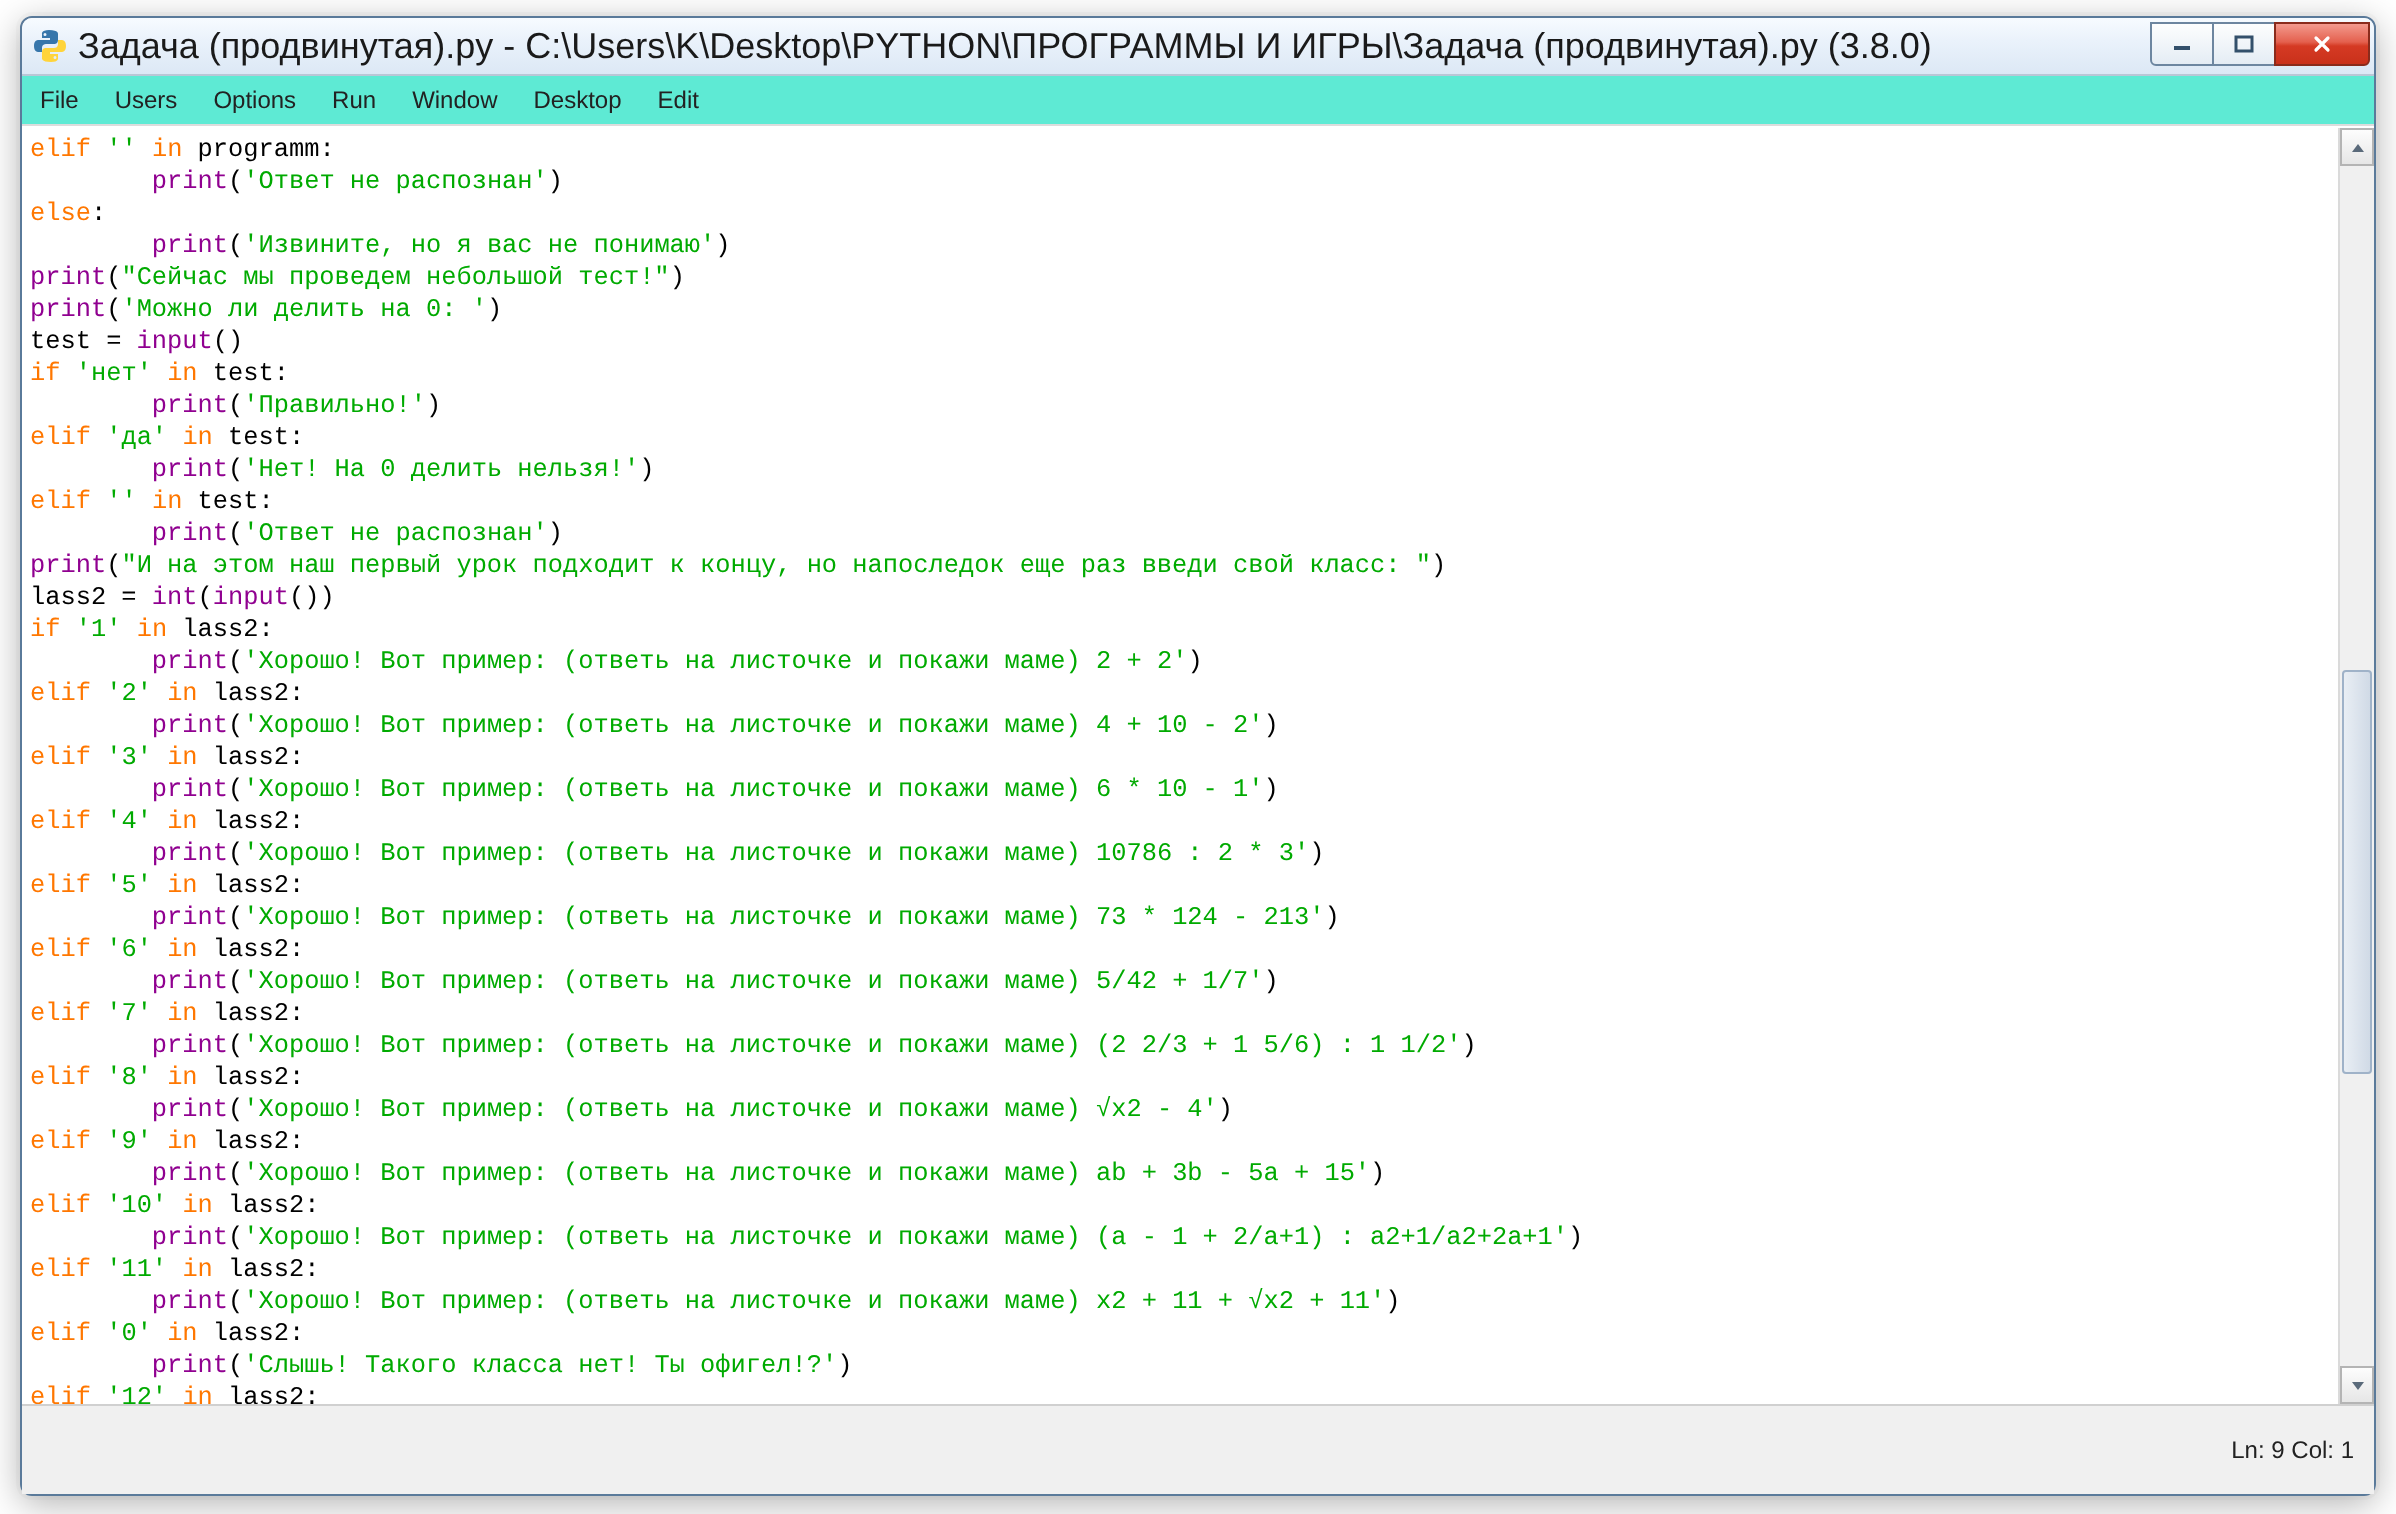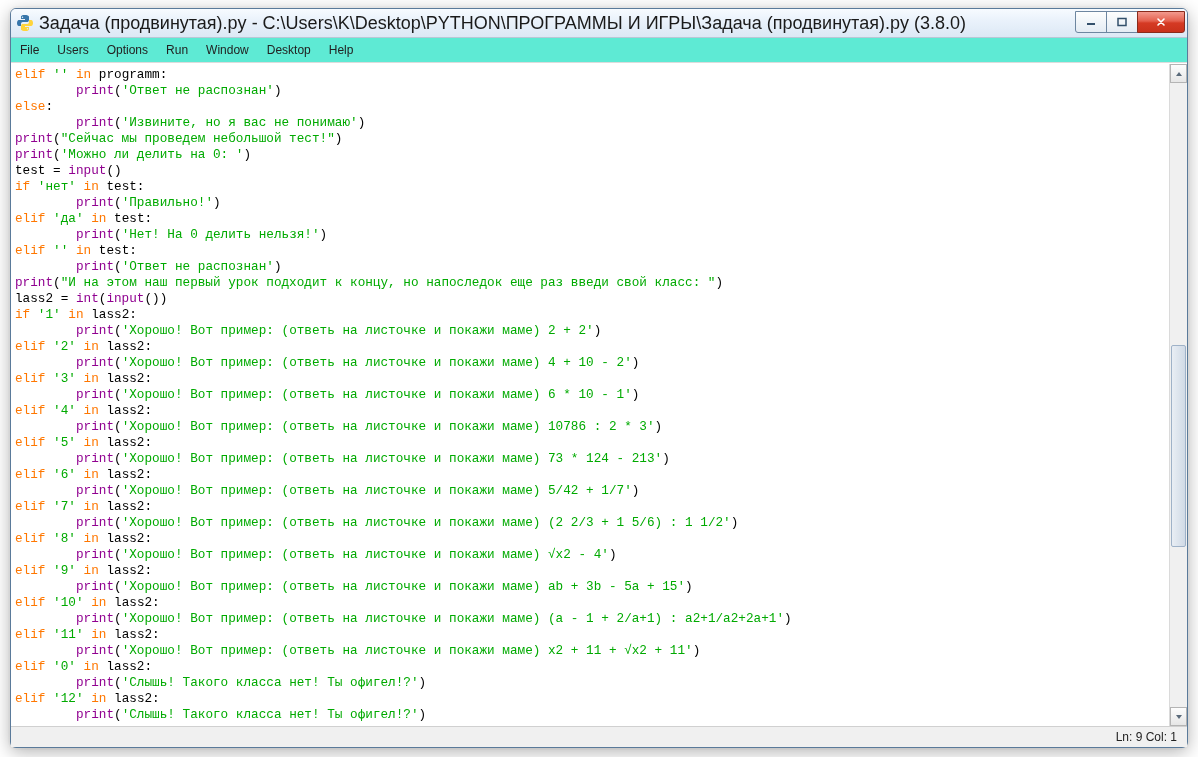--- a/index.html
+++ b/index.html
@@ -131,21 +131,21 @@
     border:1px solid #9fb2c8;
     border-radius:2px;
   }
   .statusbar {
     height: 20px;
     background: #f0f0f0;
     border-top: 1px solid #d0d0d0;
     display: flex;
     align-items: center;
     justify-content: flex-end;
-    padding: 0 10px;
+    padding: 12px 10px;
     font-size: 12px;
     color: #222;
   }
   
   .kw  { color: #ff7700; }   
   .bi  { color: #900090; }   
   .str { color: #00aa00; }   
   .op  { color: #000; }
 </style>
 </head>
@@ -180,21 +180,21 @@
     </div>
   </div>
 
   <div class="menubar">
     <span class="menu-item">File</span>
     <span class="menu-item">Users</span>
     <span class="menu-item">Options</span>
     <span class="menu-item">Run</span>
     <span class="menu-item">Window</span>
     <span class="menu-item">Desktop</span>
-    <span class="menu-item">Help</span>
+    <span class="menu-item">Edit</span>
   </div>
 
   <div class="editor-wrap">
     <div class="editor" id="editor"><span class="kw">elif</span><span class="op"> </span><span class="str">''</span><span class="op"> </span><span class="kw">in</span><span class="op"> programm:</span>
 <span class="op">        </span><span class="bi">print</span><span class="op">(</span><span class="str">'Ответ не распознан'</span><span class="op">)</span>
 <span class="kw">else</span><span class="op">:</span>
 <span class="op">        </span><span class="bi">print</span><span class="op">(</span><span class="str">'Извините, но я вас не понимаю'</span><span class="op">)</span>
 <span class="bi">print</span><span class="op">(</span><span class="str">"Сейчас мы проведем небольшой тест!"</span><span class="op">)</span>
 <span class="bi">print</span><span class="op">(</span><span class="str">'Можно ли делить на 0: '</span><span class="op">)</span>
 <span class="op">test = </span><span class="bi">input</span><span class="op">()</span>

